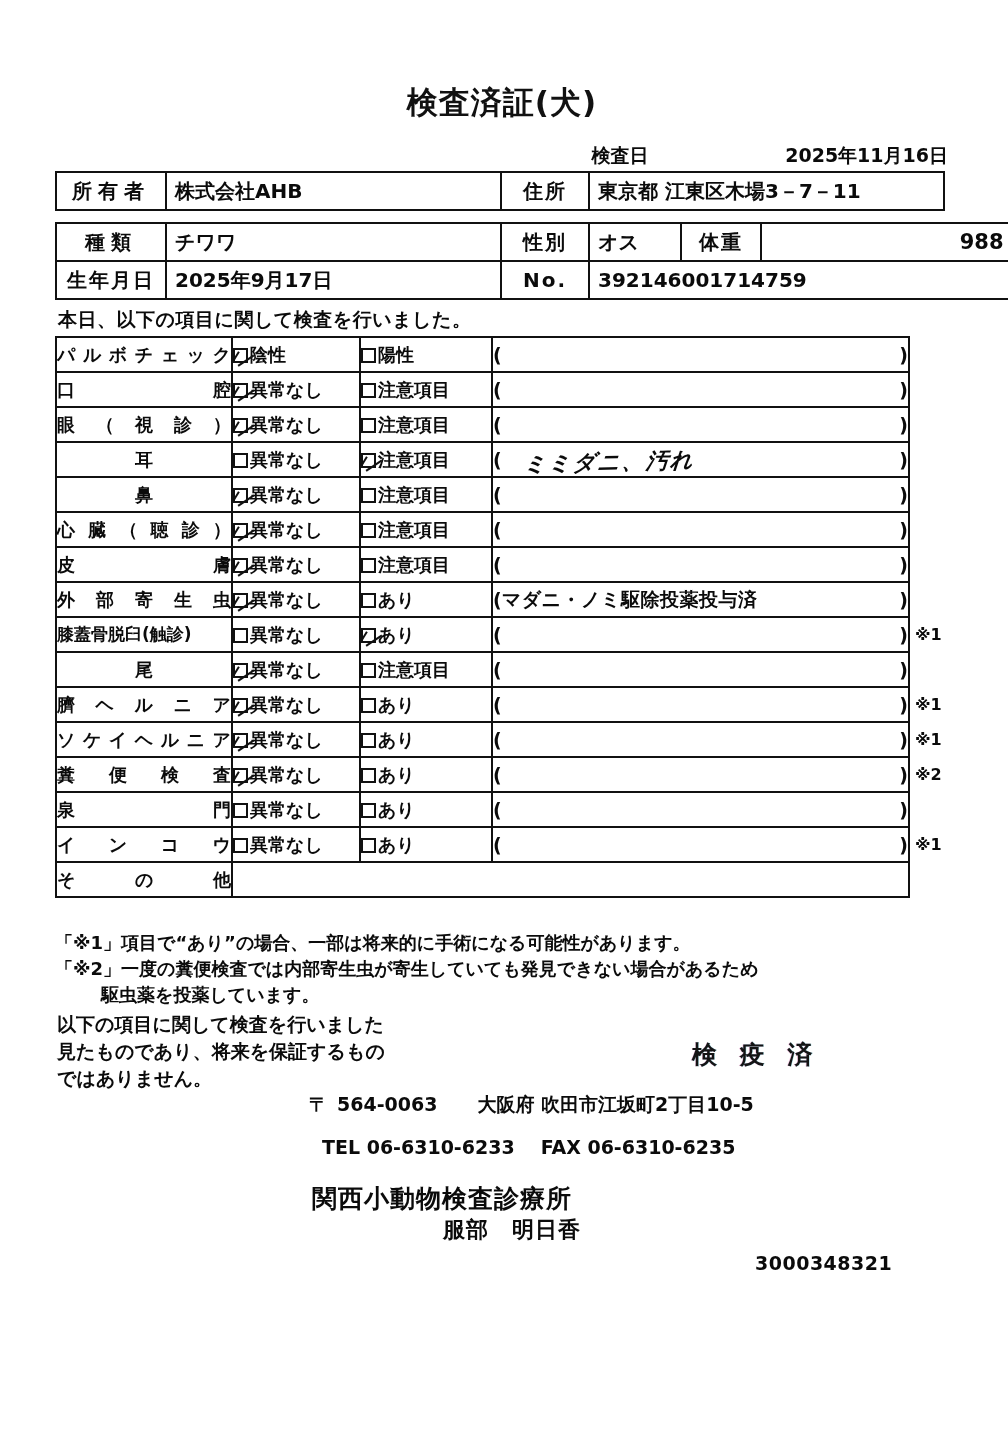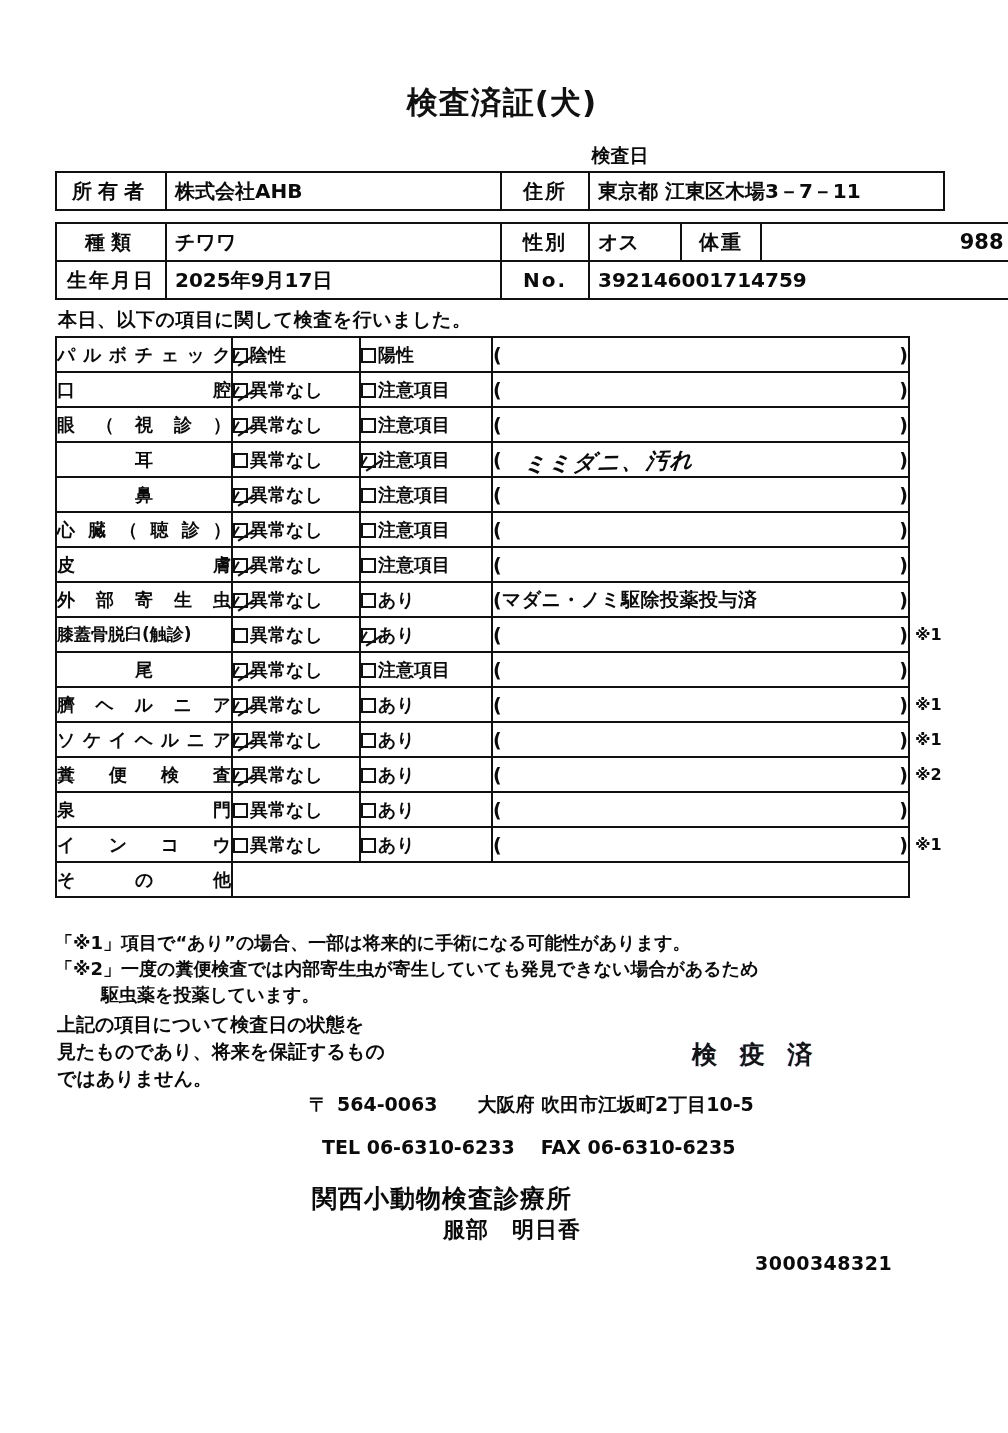--- a/index.html
+++ b/index.html
@@ -274,20 +274,21 @@
 </style>
 </head>
 <body>
 
 <div class="page">
 
   <div class="doc-title">検査済証(犬)</div>
 
   <div class="exam-date-row">
     <span class="exam-date-label">検査日</span>
+    <span class="exam-date-value">2025年11月16日</span>
   </div>
 
   <table class="hdr-table" id="owner-table">
     <colgroup>
         <col style="width:110px">
         <col style="width:335px">
         <col style="width:88px">
         <col>
       </colgroup>
     <tbody>
@@ -629,21 +630,21 @@
       <div class="star-mark" style="top: 429px;">※2</div>
       <div class="star-mark" style="top: 499px;">※1</div>
     </div>
 
   <div class="footnotes">
     <div>「※1」項目で“あり”の場合、一部は将来的に手術になる可能性があります。</div>
     <div>「※2」一度の糞便検査では内部寄生虫が寄生していても発見できない場合があるため</div>
     <span class="fn-indent">駆虫薬を投薬しています。</span>
   </div>
 
-  <div class="disclaimer">上記の項目について検査日の状態を
+  <div class="disclaimer">以下の項目に関して検査を行いました
 見たものであり、将来を保証するもの
 ではありません。</div>
 
   <div class="stamp">検 疫 済</div>
 
   <div class="clinic-addr">
     <span class="zip-mark">〒</span><span class="zip">564-0063</span><span>大阪府 吹田市江坂町2丁目10-5</span>
   </div>
 
   <div class="clinic-tel">

